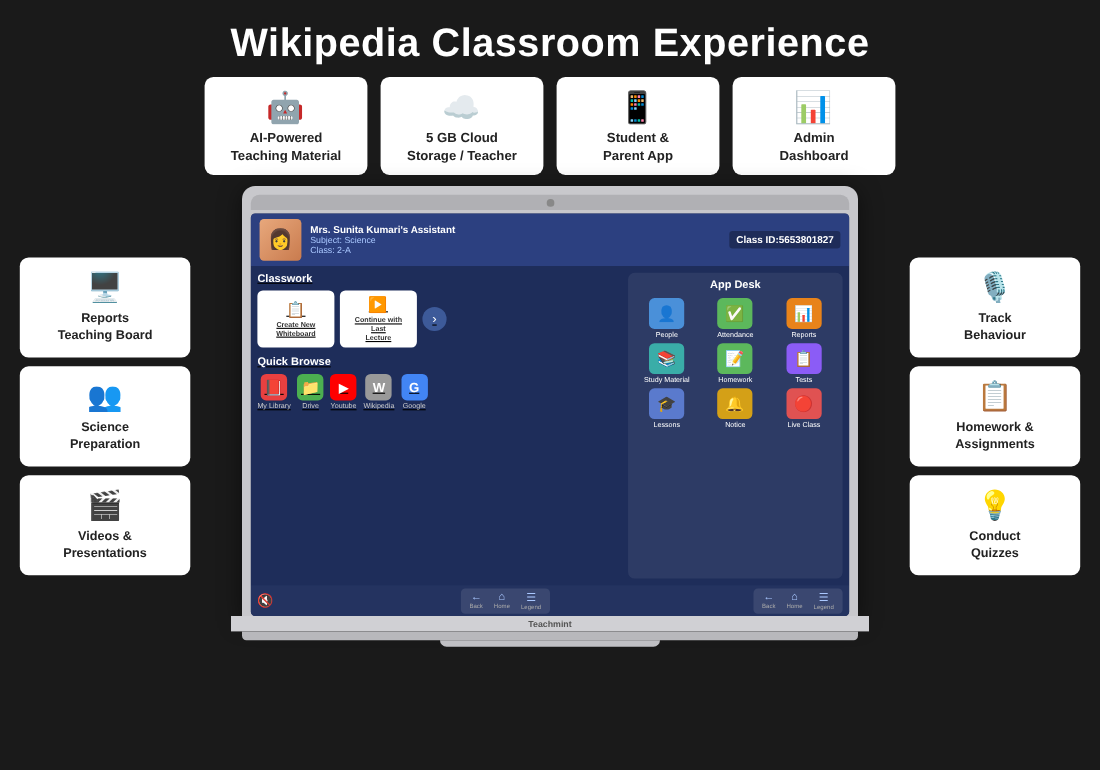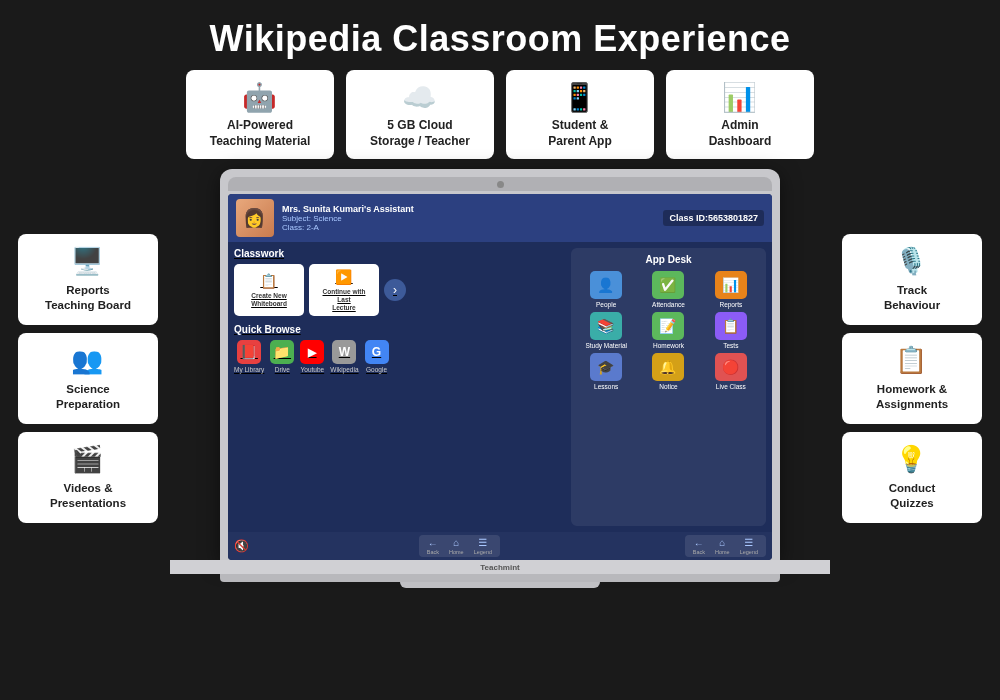--- a/index.html
+++ b/index.html
@@ -315,21 +315,21 @@
     }
     .laptop-stand {
       background: #c0c0c4;
       height: 6px;
       width: 200px;
       border-radius: 0 0 6px 6px;
     }
     .brand-bar {
       background: #d0d0d4;
       height: 14px;
-      width: 660px;
+      width: 580px;
       display: flex;
       align-items: center;
       justify-content: center;
     }
     .brand-text { font-size: 8px; color: #555; font-weight: 600; }
 
     
     .color-blue { background: #4a90d9; }
     .color-green { background: #5cb85c; }
     .color-orange { background: #e8831a; }

